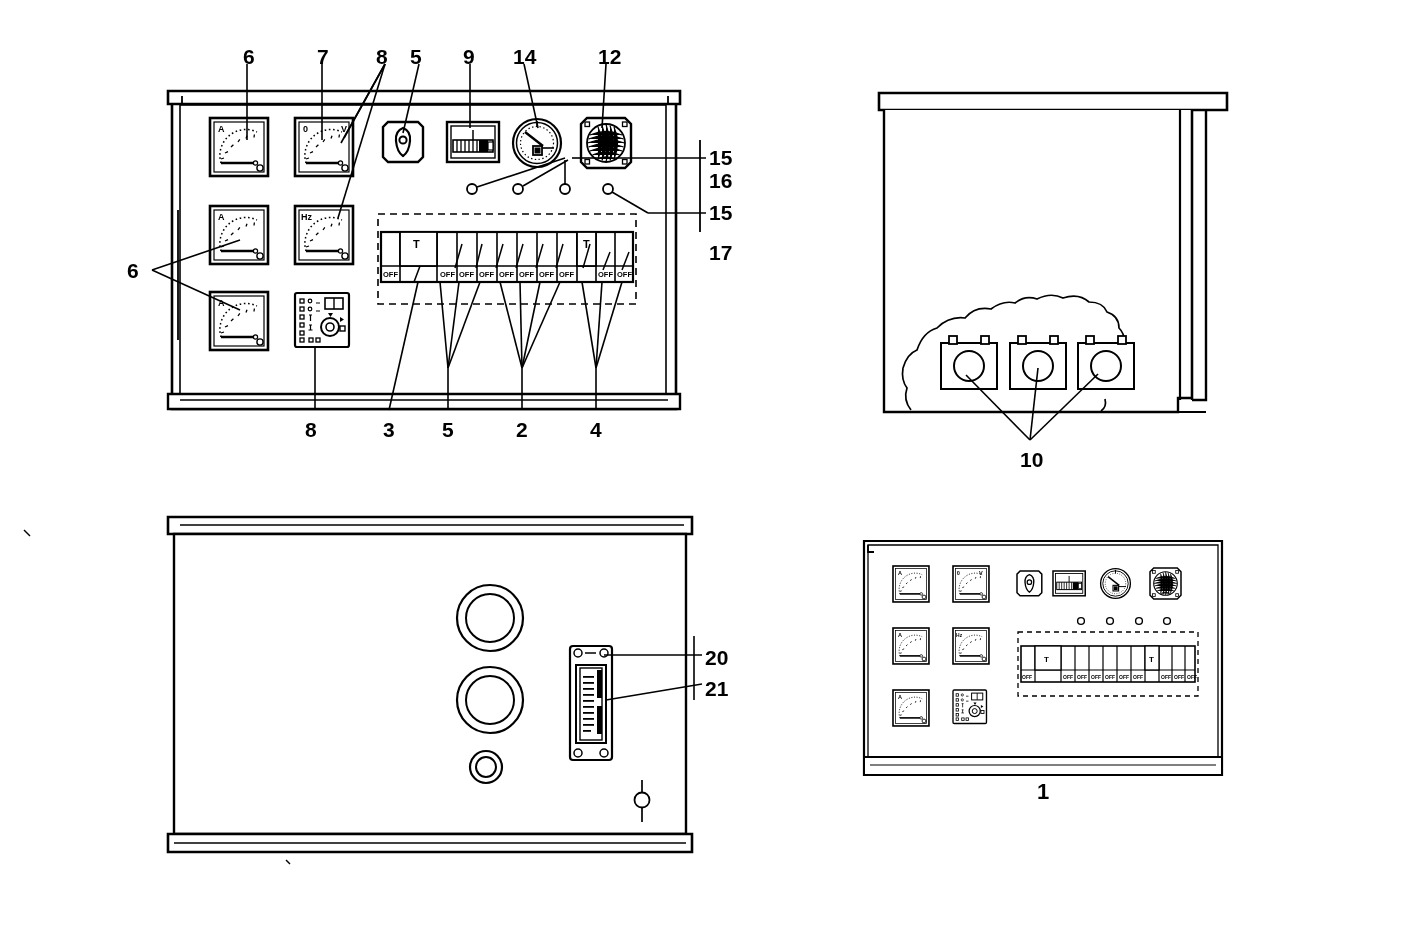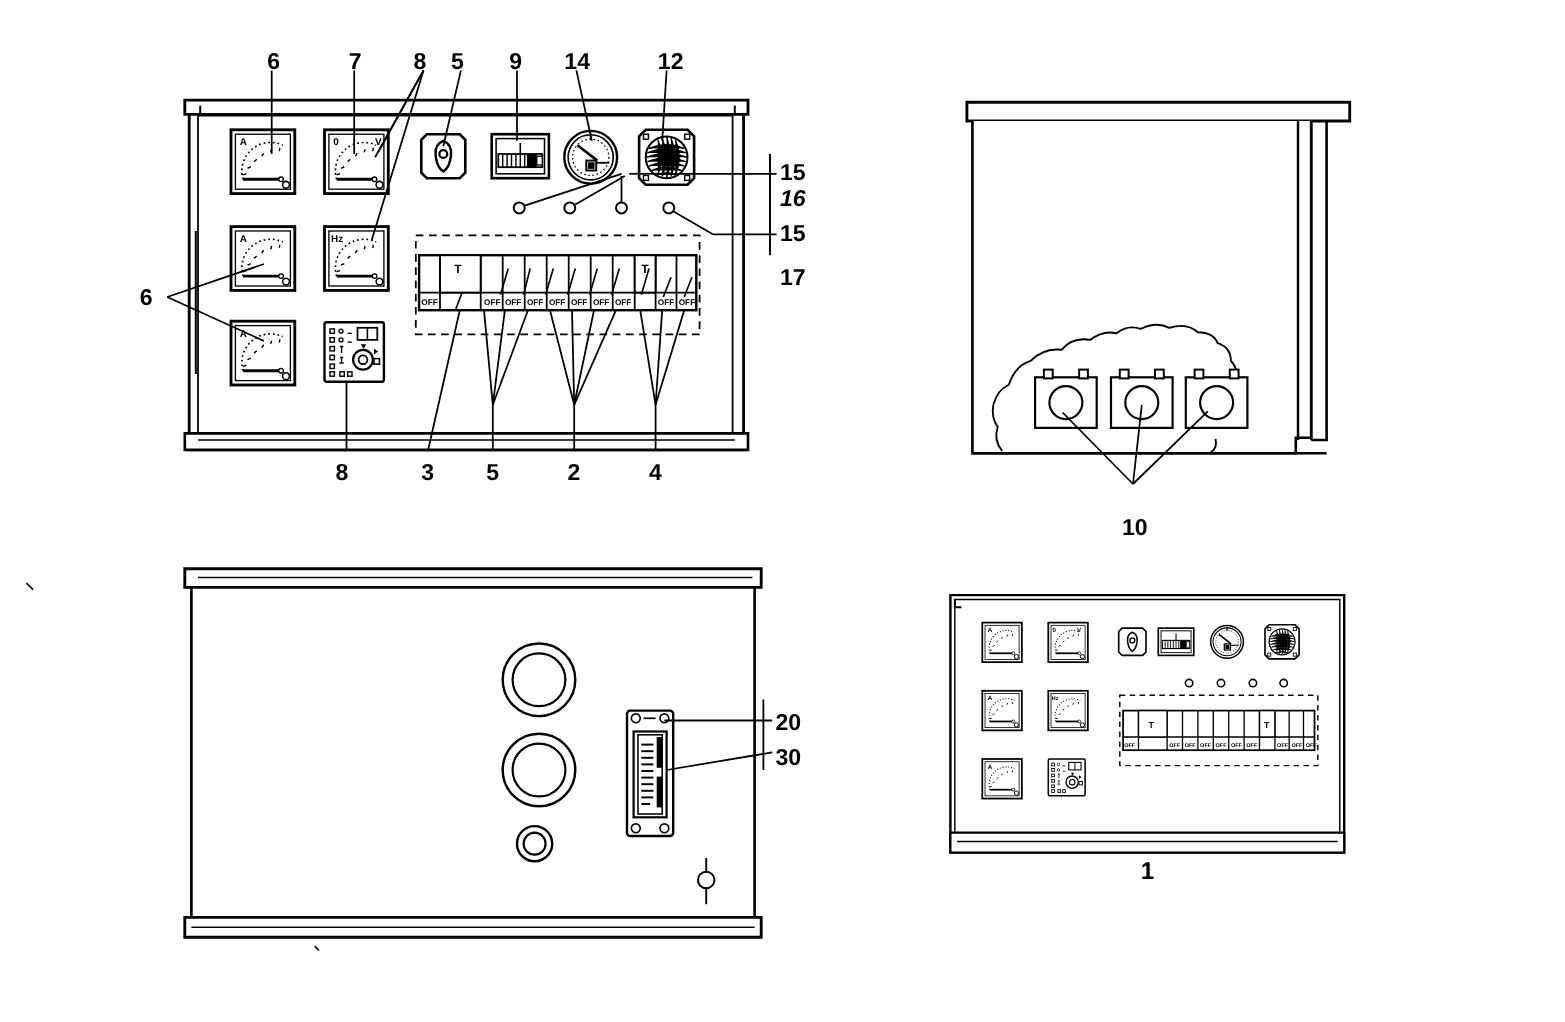--- a/index.html
+++ b/index.html
@@ -533,34 +533,34 @@
 
   <div class="callout" style="left:243px; top:46px;">6</div>
   <div class="callout" style="left:317px; top:46px;">7</div>
   <div class="callout" style="left:376px; top:46px;">8</div>
   <div class="callout" style="left:410px; top:46px;">5</div>
   <div class="callout" style="left:463px; top:46px;">9</div>
   <div class="callout" style="left:513px; top:46px;">14</div>
   <div class="callout" style="left:598px; top:46px;">12</div>
 
   <div class="callout" style="left:709px; top:147px;">15</div>
-  <div class="callout" style="left:709px; top:170px;font-style:italic;">16</div>
+  <div class="callout" style="left:709px; top:170px;">16</div>
   <div class="callout" style="left:709px; top:202px;">15</div>
   <div class="callout" style="left:709px; top:226px;margin-top:16px;">17</div>
 
   <div class="callout" style="left:127px; top:260px;">6</div>
 
   <div class="callout" style="left:305px; top:419px;">8</div>
   <div class="callout" style="left:383px; top:419px;">3</div>
   <div class="callout" style="left:442px; top:419px;">5</div>
   <div class="callout" style="left:516px; top:419px;">2</div>
   <div class="callout" style="left:590px; top:419px;">4</div>
 
-  <div class="callout" style="left:1020px; top:449px;margin-top:20px;">10</div>
+  <div class="callout" style="left:1020px; top:449px;">10</div>
 
   <div class="callout" style="left:705px; top:647px;text-align:center;">20</div>
-  <div class="callout" style="left:705px; top:678px;">30</div>
+  <div class="callout" style="left:705px; top:678px;">21</div>
 
   <div class="callout big" style="left:1037px; top:781px;">1</div>
 
 </div>
 
 </div>
 
 </body></html>

